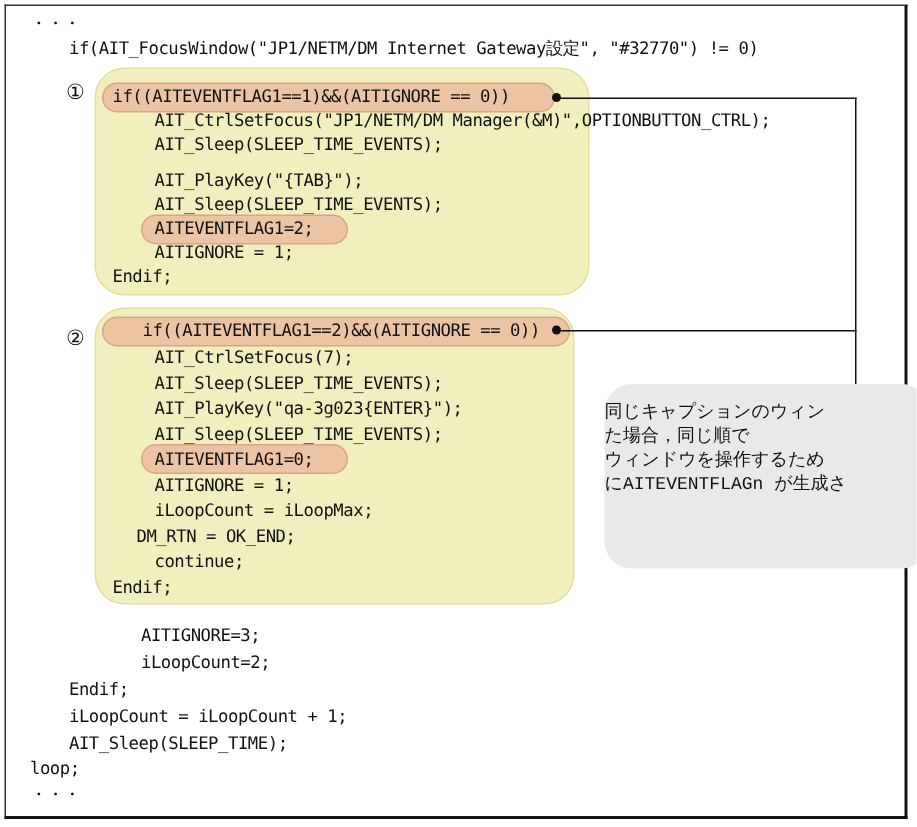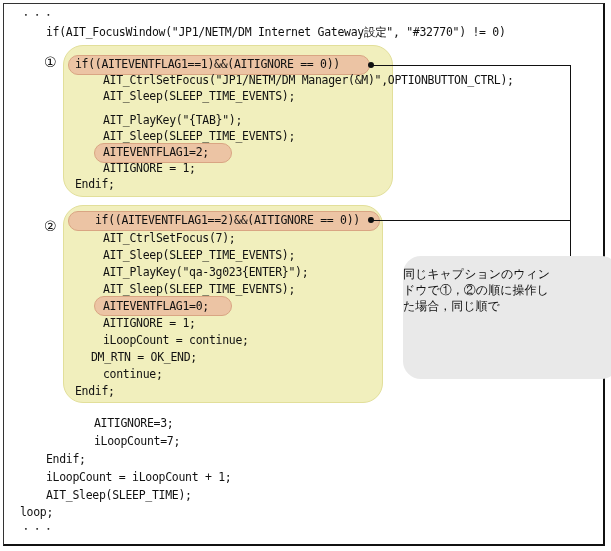--- a/index.html
+++ b/index.html
@@ -40,36 +40,37 @@
 <div class="pill" style="left:68px;top:211px;width:310px;"></div>
 <div class="pill" style="left:94px;top:296px;width:136px;"></div>
 <div class="marker" style="left:44px;top:218px;">②</div>
 <div class="code" style="left:75px;top:212px;margin-left:20px;">if((AITEVENTFLAG1==2)&amp;&amp;(AITIGNORE == 0))</div>
 <div class="code" style="left:103px;top:230px;">AIT_CtrlSetFocus(7);</div>
 <div class="code" style="left:103px;top:247px;">AIT_Sleep(SLEEP_TIME_EVENTS);</div>
 <div class="code" style="left:103px;top:264px;">AIT_PlayKey("qa-3g023{ENTER}");</div>
 <div class="code" style="left:103px;top:281px;">AIT_Sleep(SLEEP_TIME_EVENTS);</div>
 <div class="code" style="left:103px;top:298px;">AITEVENTFLAG1=0;</div>
 <div class="code" style="left:103px;top:315px;">AITIGNORE = 1;</div>
-<div class="code" style="left:103px;top:332px;">iLoopCount = continue;</div>
+<div class="code" style="left:103px;top:332px;">iLoopCount = iLoopMax;</div>
 <div class="code" style="left:91px;top:349px;">DM_RTN = OK_END;</div>
 <div class="code" style="left:103px;top:366px;">continue;</div>
 <div class="code" style="left:75px;top:383px;">Endif;</div>
 
 <div class="dot" style="left:368px;top:62px;"></div>
 <div class="hline" style="left:371px;top:65px;width:200px;"></div>
 <div class="dot" style="left:368px;top:217px;"></div>
 <div class="hline" style="left:371px;top:220px;width:200px;"></div>
 <div class="vline" style="left:570px;top:65px;height:191px;"></div>
 
 <div class="callout">
   <span>同じキャプションのウィン</span>
-  <span>ドウで①，②の順に操作し</span>
   <span>た場合，同じ順で</span>
+  <span>ウィンドウを操作するため</span>
+  <span>にAITEVENTFLAGn が生成さ</span>
 </div>
 
 <div class="code" style="left:94px;top:415px;">AITIGNORE=3;</div>
-<div class="code" style="left:94px;top:433px;">iLoopCount=7;</div>
+<div class="code" style="left:94px;top:433px;">iLoopCount=2;</div>
 <div class="code" style="left:46px;top:451px;">Endif;</div>
 <div class="code" style="left:46px;top:469px;">iLoopCount = iLoopCount + 1;</div>
 <div class="code" style="left:46px;top:487px;">AIT_Sleep(SLEEP_TIME);</div>
 <div class="code" style="left:20px;top:504px;">loop;</div>
 <div class="code" style="left:20px;top:521px;">・・・</div>
 
 </body></html>

